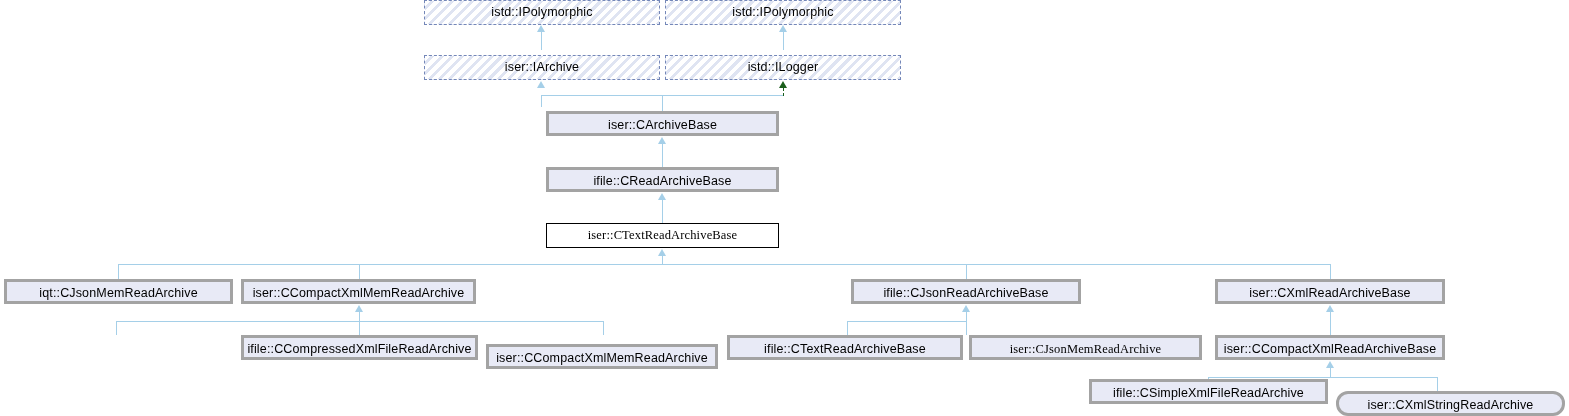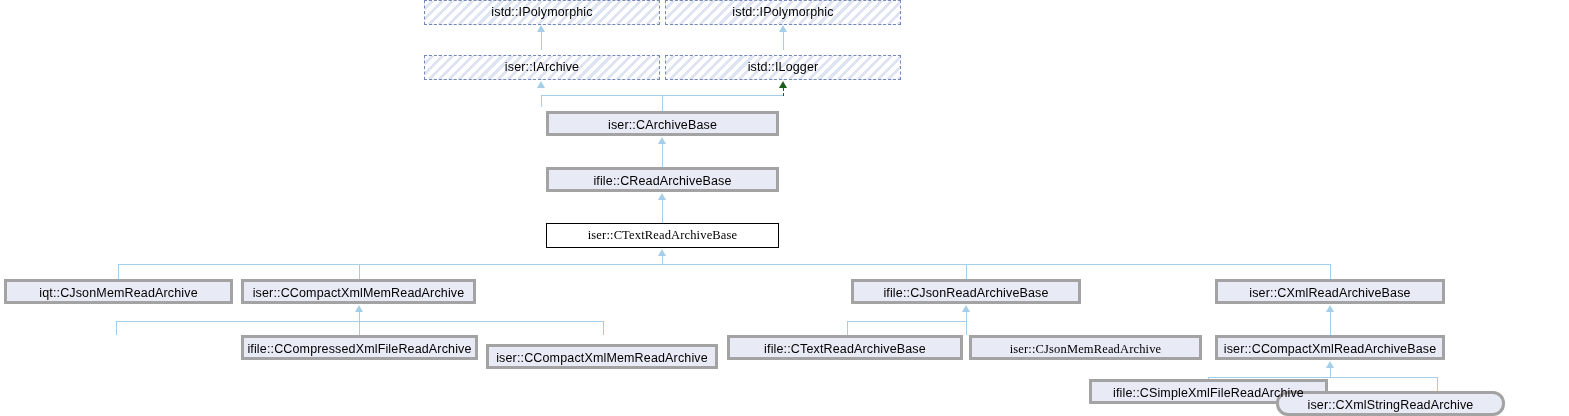--- a/index.html
+++ b/index.html
@@ -199,17 +199,17 @@
   </div>
 
   <div class="node solid" style="left:1215px;top:335px;width:230px;">
     <span class="lbl">iser::CCompactXmlReadArchiveBase</span>
   </div>
 
   <div class="node solid" style="left:1089px;top:379px;width:239px;">
     <span class="lbl">ifile::CSimpleXmlFileReadArchive</span>
   </div>
 
-  <div class="node solid" style="left:1276px;top:391px;width:229px;border-radius:12px;">
+  <div class="node solid" style="left:1336px;top:391px;width:229px;border-radius:12px;">
     <span class="lbl">iser::CXmlStringReadArchive</span>
   </div>
 
 </div>
 
 </body></html>

